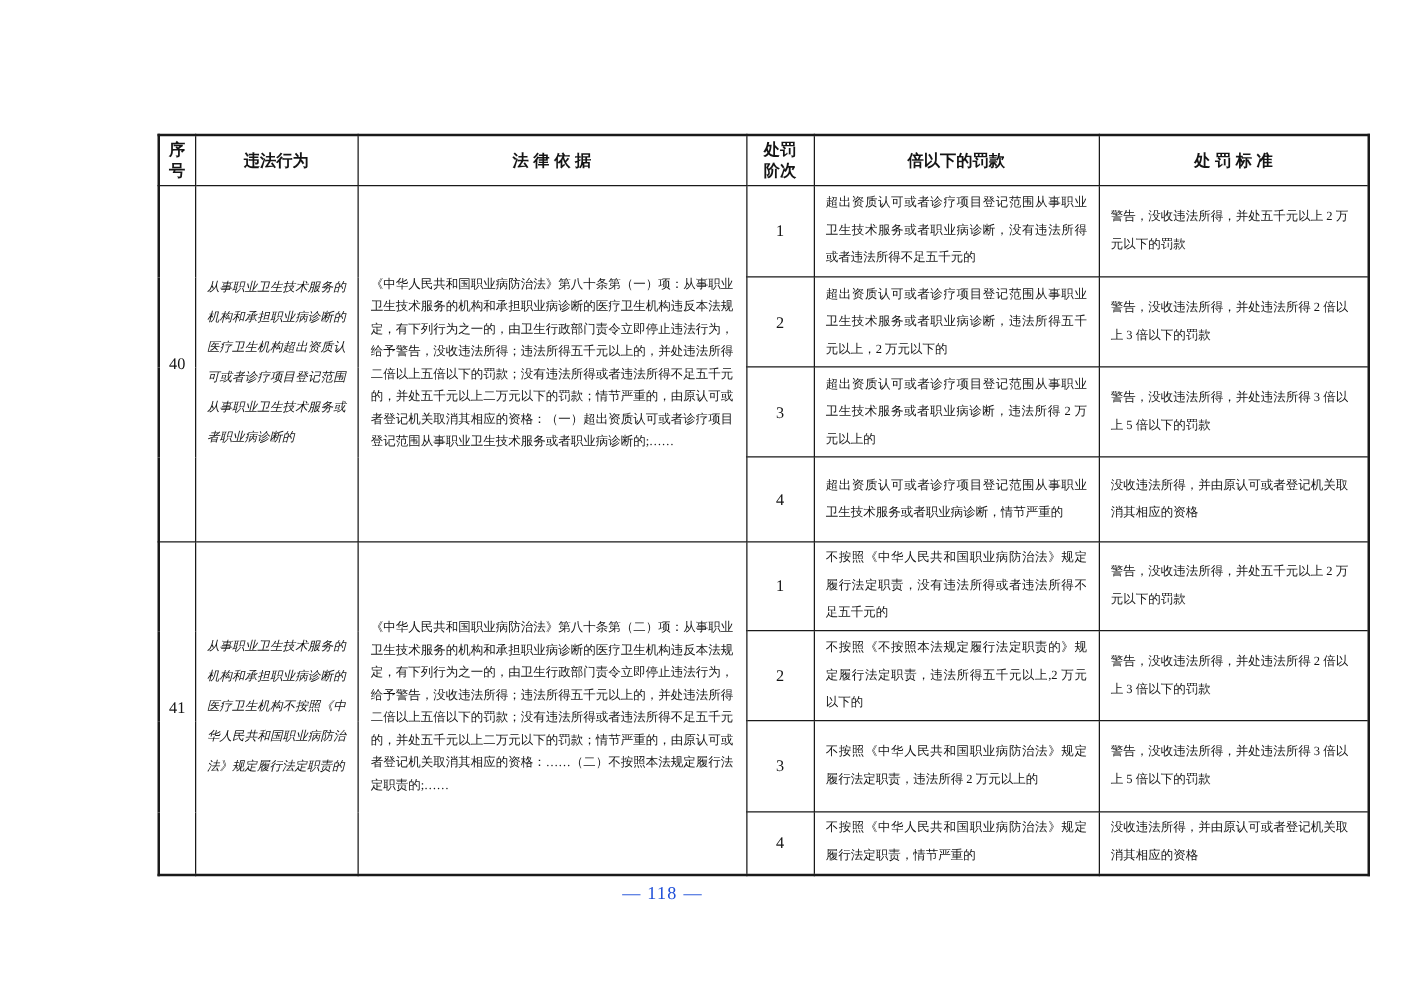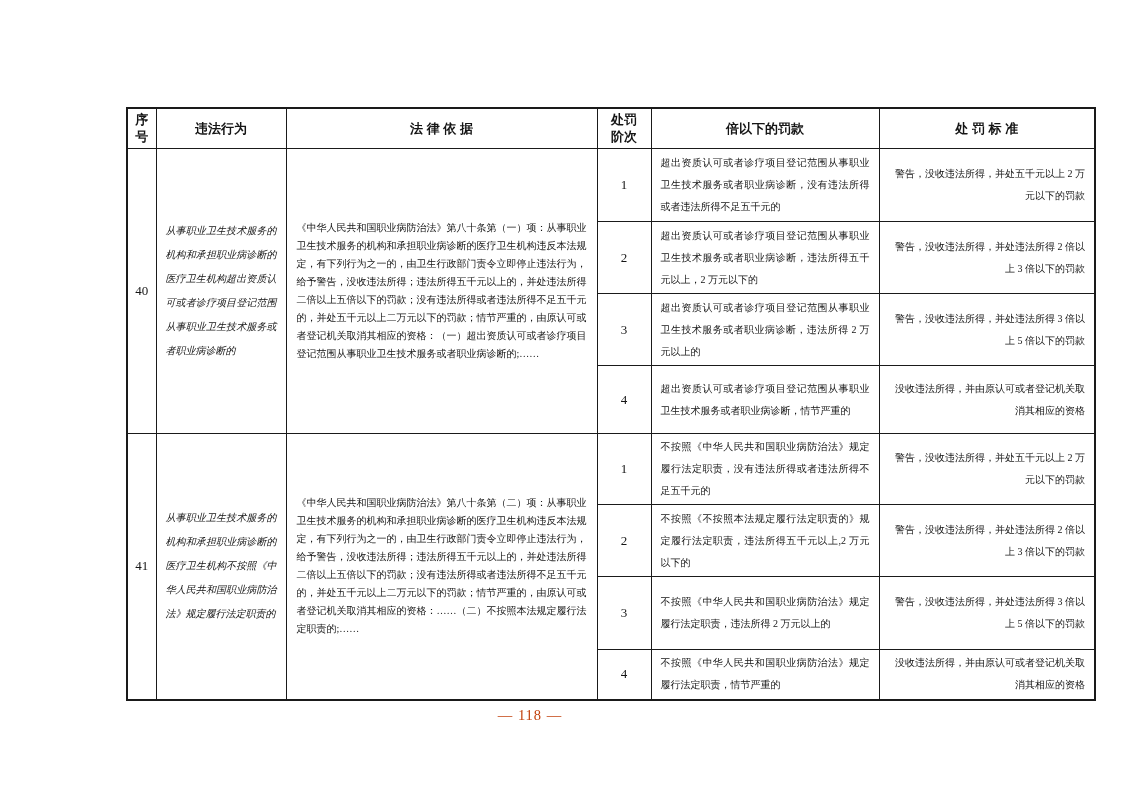--- a/index.html
+++ b/index.html
@@ -42,31 +42,31 @@
   td.cell-violation{
     padding:0 9px;line-height:24px;text-align:justify;text-justify:inter-ideograph;font-style:italic;
   }
   td.cell-legal{
     padding:2px 10px;line-height:18px;text-align:justify;text-justify:inter-ideograph;
   }
   td.cell-situation{
     padding:2px 9px;line-height:22px;text-align:justify;text-justify:inter-ideograph;
   }
   td.cell-standard{
-    padding:2px 9px;line-height:22px;text-align:right;border-radius:30px;
+    padding:2px 9px;line-height:22px;text-align:left;border-radius:30px;
   }
   tr.h38{height:38px;}
   tr.h73{height:73px;}
   tr.h72{height:72px;}
   tr.h70{height:70px;}
   tr.h68{height:68px;}
   tr.h50{height:50px;}
   .page-footer{
     position:absolute;left:0;top:707px;width:1060px;
-    text-align:center;font-size:14.5px;color:#c2410c;
+    text-align:center;font-size:14.5px;color:#1d4ed8;
     letter-spacing:1px;
   }
 </style>
 </head>
 <body>
 
 <div class="table-wrap">
   <table class="penalty">
     <colgroup>
       <col class="c-seq">

